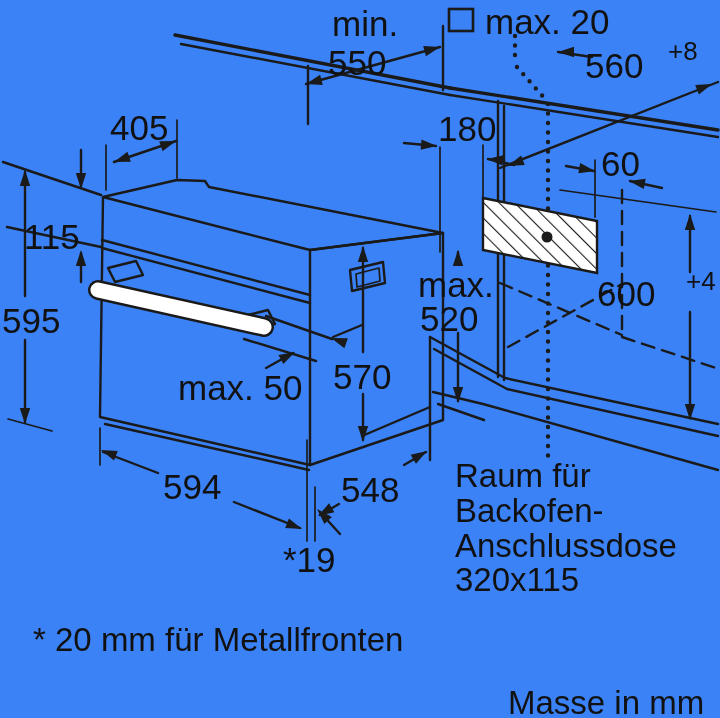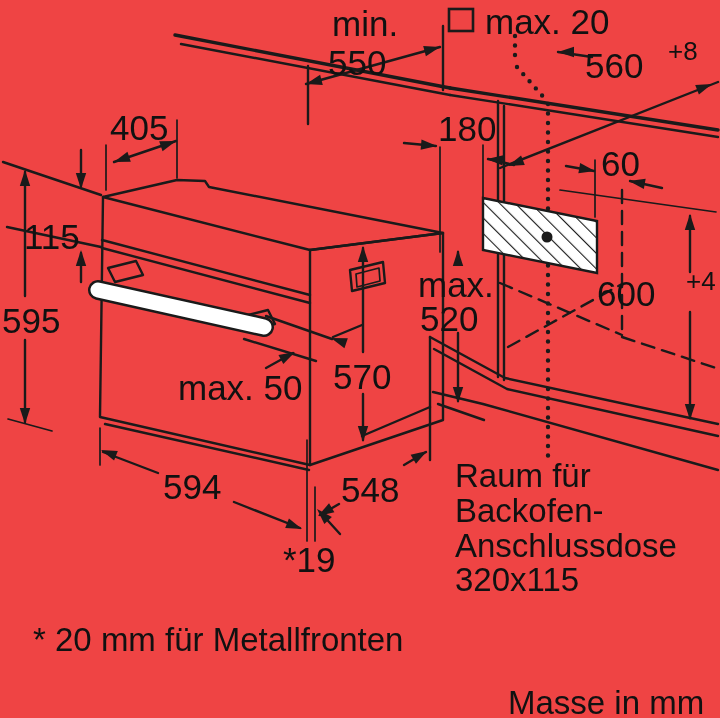--- a/index.html
+++ b/index.html
@@ -1,16 +1,16 @@
 <!DOCTYPE html>
 <html><head>
 <meta charset="utf-8">
 <style>
   html,body{margin:0;padding:0;background:#fff;}
-  .stage{width:720px;height:718px;background:#ef4444;position:relative;overflow:hidden;}
+  .stage{width:720px;height:718px;background:#3b82f6;position:relative;overflow:hidden;}
   svg text{font-family:"Liberation Sans","DejaVu Sans",sans-serif;fill:#111;}
   .ln{stroke:#1a1a1a;stroke-width:2.4;fill:none;stroke-linecap:round;stroke-linejoin:round;}
   .thk{stroke-width:3.4;}
   .thin{stroke-width:1.7;}
   .dsh{stroke-dasharray:13 8;}
   .dot{stroke-dasharray:0 9.5;stroke-linecap:round;stroke-width:4.4;}
   .ar{fill:#1a1a1a;stroke:none;}
   .t35{font-size:35px;}
   .t33{font-size:33px;}
   .t26{font-size:26px;}

